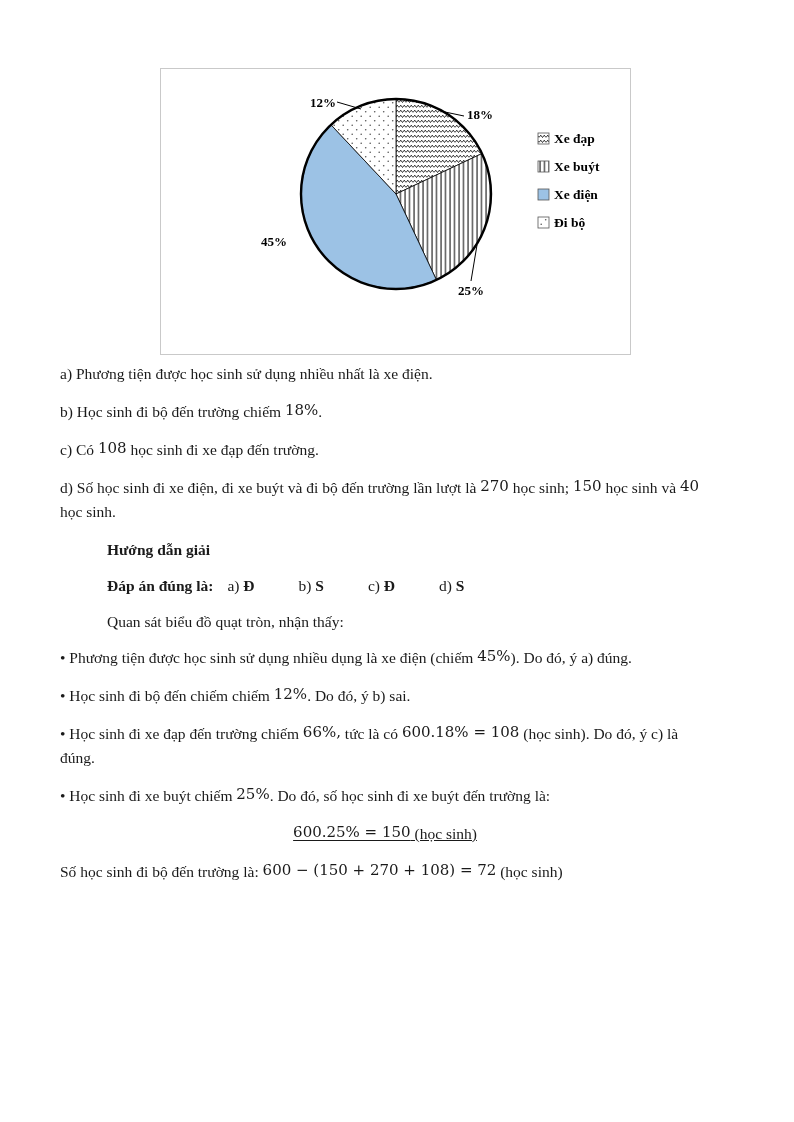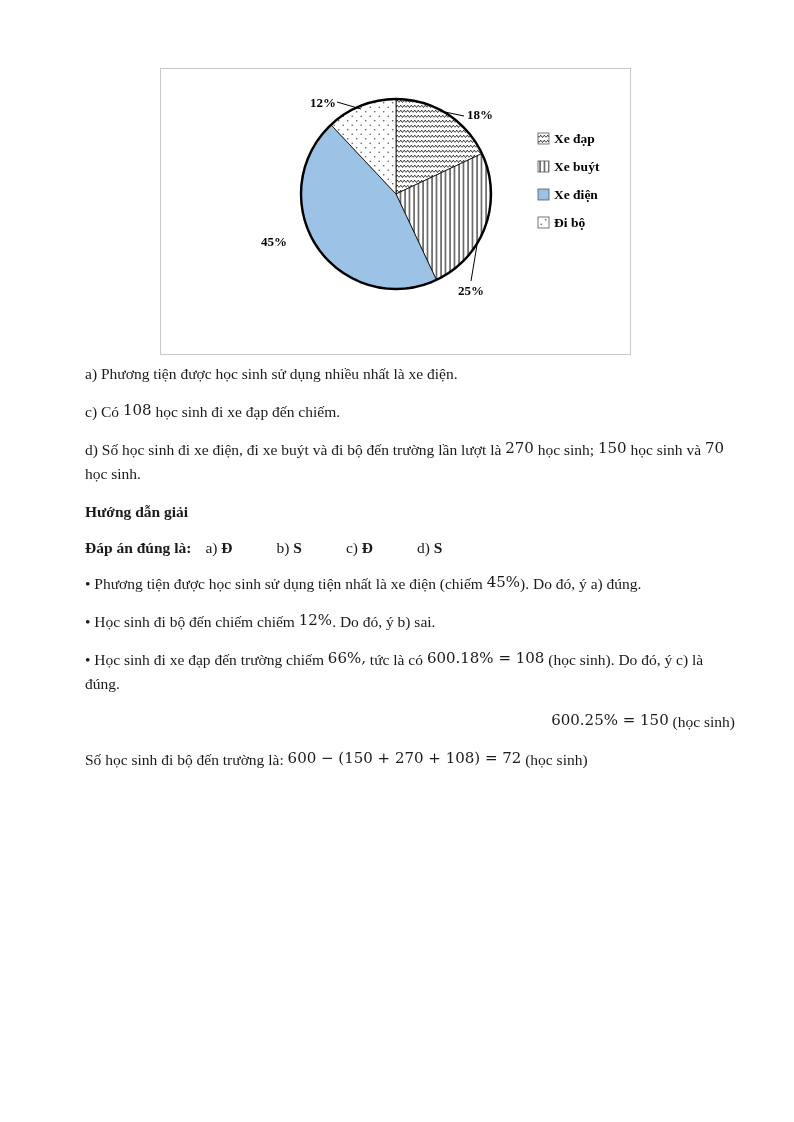--- a/index.html
+++ b/index.html
@@ -15,32 +15,32 @@
   .chart-box {
     position: absolute; left: 160px; top: 68px;
     width: 471px; height: 287px;
     border: 1px solid #c9c9c9; background: #fff;
   }
   svg text { font-family: "Liberation Serif", serif; fill: #000; }
   .pct { font-size: 13px; font-weight: bold; }
   .legend-label { font-size: 13.5px; font-weight: bold; }
 
   .content {
-    position: absolute; left: 85px; top: 362px; width: 650px;
+    position: absolute; left: 60px; top: 362px; width: 650px;
     font-size: 15.5px; line-height: 24px;
   }
   .content p { margin: 0 0 14px 0; }
-  .content p.tight { margin-bottom: 12px; }
+  .content p.tight { margin-bottom: 12px; margin-left: 47px; }
   .math {
     font-family: "DejaVu Serif", serif;
     font-size: 15px;
     position: relative; top: -2px;
   }
   .b { font-weight: bold; }
-  .center { text-align: right; }
+  .center { text-align: center; text-decoration: underline; }
   .answers .pair { display: inline-block; margin-right: 44px; }
   .answers .lead { margin-right: 14px; }
 </style>
 </head>
 <body>
 
 <div class="page">
 
   <div class="chart-box">
     <svg width="469" height="285" viewBox="0 0 469 285">
@@ -95,36 +95,39 @@
           <text class="legend-label" x="393" y="158">Đi bộ</text>
         </g>
       </g>
     </svg>
   </div>
 
   <div class="content">
 
     <p><span>a) Phương tiện được học sinh sử dụng nhiều nhất là xe điện.</span></p>
 
+    <p><span>b) Học sinh đi bộ đến trường chiếm </span><span class="math">18%</span><span>.</span></p>
 
-    <p><span>c) Có </span><span class="math">108</span><span> học sinh đi xe đạp đến chiếm.</span></p>
+    <p><span>c) Có </span><span class="math">108</span><span> học sinh đi xe đạp đến trường.</span></p>
 
-    <p><span>d) Số học sinh đi xe điện, đi xe buýt và đi bộ đến trường lần lượt là </span><span class="math">270</span><span> học sinh; </span><span class="math">150</span><span> học sinh và </span><span class="math">70</span><span> học sinh.</span></p>
+    <p><span>d) Số học sinh đi xe điện, đi xe buýt và đi bộ đến trường lần lượt là </span><span class="math">270</span><span> học sinh; </span><span class="math">150</span><span> học sinh và </span><span class="math">40</span><span> học sinh.</span></p>
 
     <p class="b tight"><span>Hướng dẫn giải</span></p>
 
     <p class="answers tight"><span class="b lead">Đáp án đúng là:</span><span class="pair"><span>a)</span> <span class="b">Đ</span></span><span class="pair"><span>b)</span> <span class="b">S</span></span><span class="pair"><span>c)</span> <span class="b">Đ</span></span><span class="pair"><span>d)</span> <span class="b">S</span></span></p>
 
+    <p class="tight"><span>Quan sát biểu đồ quạt tròn, nhận thấy:</span></p>
 
-    <p><span>• Phương tiện được học sinh sử dụng tiện nhất là xe điện (chiếm </span><span class="math">45%</span><span>). Do đó, ý a) đúng.</span></p>
+    <p><span>• Phương tiện được học sinh sử dụng nhiều dụng là xe điện (chiếm </span><span class="math">45%</span><span>). Do đó, ý a) đúng.</span></p>
 
     <p><span>• Học sinh đi bộ đến chiếm chiếm </span><span class="math">12%</span><span>. Do đó, ý b) sai.</span></p>
 
     <p><span>• Học sinh đi xe đạp đến trường chiếm </span><span class="math">66%,</span><span> tức là có </span><span class="math">600.18% = 108</span><span> (học sinh). Do đó, ý c) là đúng.</span></p>
 
+    <p><span>• Học sinh đi xe buýt chiếm </span><span class="math">25%</span><span>. Do đó, số học sinh đi xe buýt đến trường là:</span></p>
 
     <p class="center"><span class="math">600.25% = 150</span><span> (học sinh)</span></p>
 
 
 
     <p><span>Số học sinh đi bộ đến trường là: </span><span class="math">600 − (150 + 270 + 108) = 72</span><span> (học sinh)</span></p>
 
   </div>
 </div>
 

